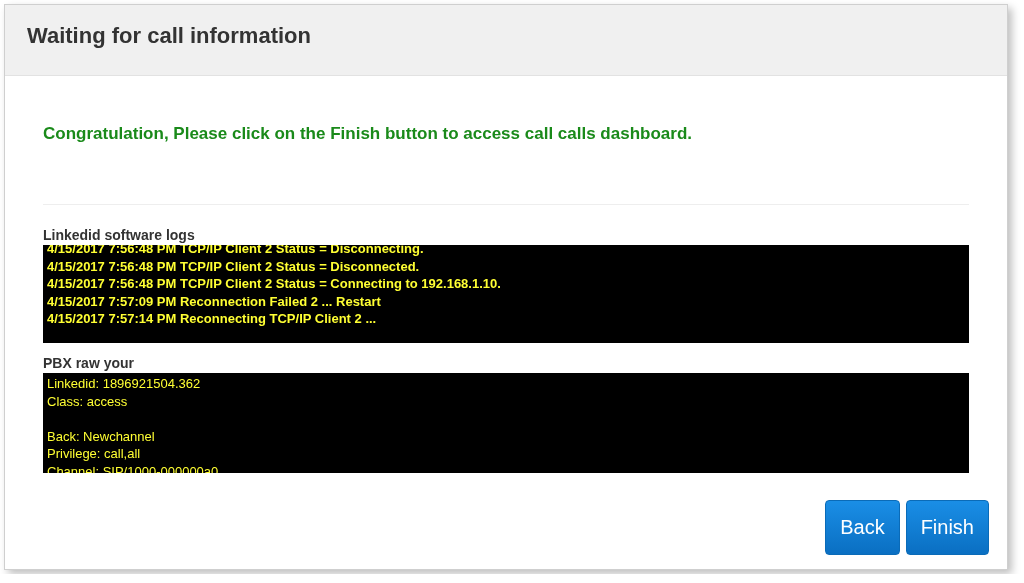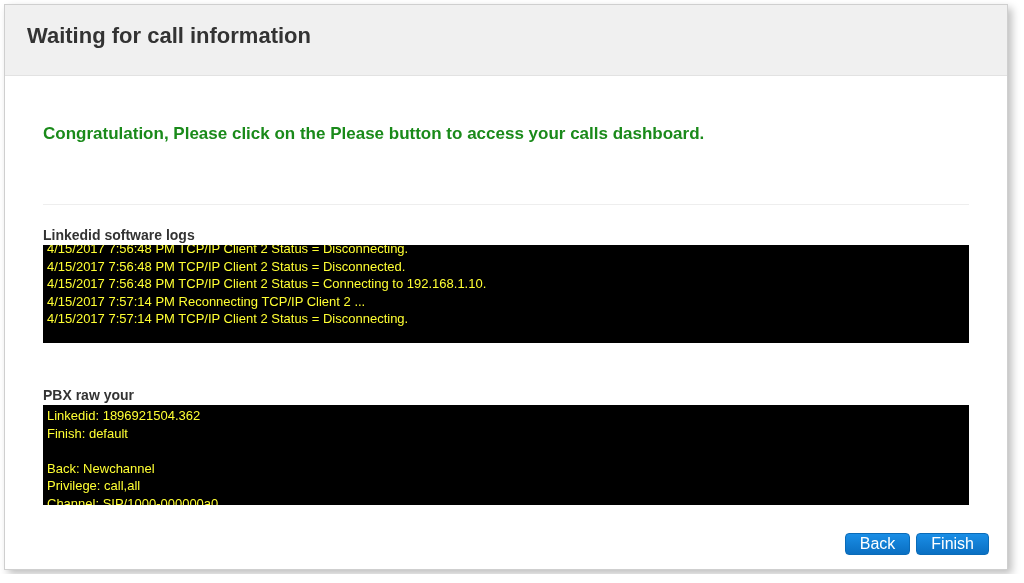--- a/index.html
+++ b/index.html
@@ -57,39 +57,39 @@
   .terminal {
     background: #000000;
     color: #ffff33;
     font-family: Arial, sans-serif;
     font-size: 13px;
     line-height: 1.35;
     overflow-y: scroll;
     position: relative;
     padding: 2px 4px;
   }
-  .terminal.logs { height: 98px; margin-bottom: 44px; }
+  .terminal.logs { height: 98px; margin-bottom: 12px; font-weight: bold; }
   .terminal.raw { height: 100px; }
   .terminal .line { white-space: nowrap; }
   .terminal.logs .line:first-child { margin-top: -7px; }
   .footer {
     padding: 12px 18px 14px 18px;
     display: flex;
     justify-content: flex-end;
     gap: 6px;
     border-top: 0;
   }
   .btn {
     background: #0b84e0;
     background: linear-gradient(#1a8ee6, #0a6fc2);
     color: #ffffff;
     border: 1px solid #0a6bb8;
     border-radius: 4px;
-    font-size: 16px;
-    padding: 1px 14px;
+    font-size: 20px;
+    padding: 15px 14px;
     cursor: pointer;
     margin-top: 6px;
   }
   
   .body-scroll::-webkit-scrollbar { width: 16px; }
   .body-scroll::-webkit-scrollbar-track { background: #f0f0f0; }
   .body-scroll::-webkit-scrollbar-thumb { background: #c2c2c2; border: 2px solid #f0f0f0; border-radius: 2px; }
   .terminal::-webkit-scrollbar { width: 16px; }
   .terminal::-webkit-scrollbar-track { background: #f0f0f0; }
   .terminal::-webkit-scrollbar-thumb { background: #c2c2c2; border: 2px solid #f0f0f0; border-radius: 2px; }
@@ -100,37 +100,37 @@
 
 <div class="window">
 
   <div class="header-bar">
     <h1>Waiting for call information</h1>
   </div>
 
   <div class="body-scroll">
     <div class="body-inner">
 
-      <div class="congrats">Congratulation, Please click on the Please button to access your calls dashboard.</div>
+      <div class="congrats">Congratulation, Please click on the Finish button to access call calls dashboard.</div>
 
       <hr class="divider">
 
       <div class="section-label">Linkedid software logs</div>
       <div class="terminal logs" id="collector-logs">
           <div class="line">4/15/2017 7:56:48 PM TCP/IP Client 2 Status = Disconnecting.</div>
           <div class="line">4/15/2017 7:56:48 PM TCP/IP Client 2 Status = Disconnected.</div>
           <div class="line">4/15/2017 7:56:48 PM TCP/IP Client 2 Status = Connecting to 192.168.1.10.</div>
+          <div class="line">4/15/2017 7:57:09 PM Reconnection Failed 2 ... Restart</div>
           <div class="line">4/15/2017 7:57:14 PM Reconnecting TCP/IP Client 2 ...</div>
-          <div class="line">4/15/2017 7:57:14 PM TCP/IP Client 2 Status = Disconnecting.</div>
         </div>
 
       <div class="section-label">PBX raw your</div>
       <div class="terminal raw" id="pbx-raw">
           <div class="line">Linkedid: 1896921504.362</div>
-          <div class="line">Finish: default</div>
+          <div class="line">Class: access</div>
           <div class="blank-line"></div>
           <div class="line">Back: Newchannel</div>
           <div class="line">Privilege: call,all</div>
           <div class="line">Channel: SIP/1000-000000a0</div>
         </div>
 
     </div>
   </div>
 
   <div class="footer">

